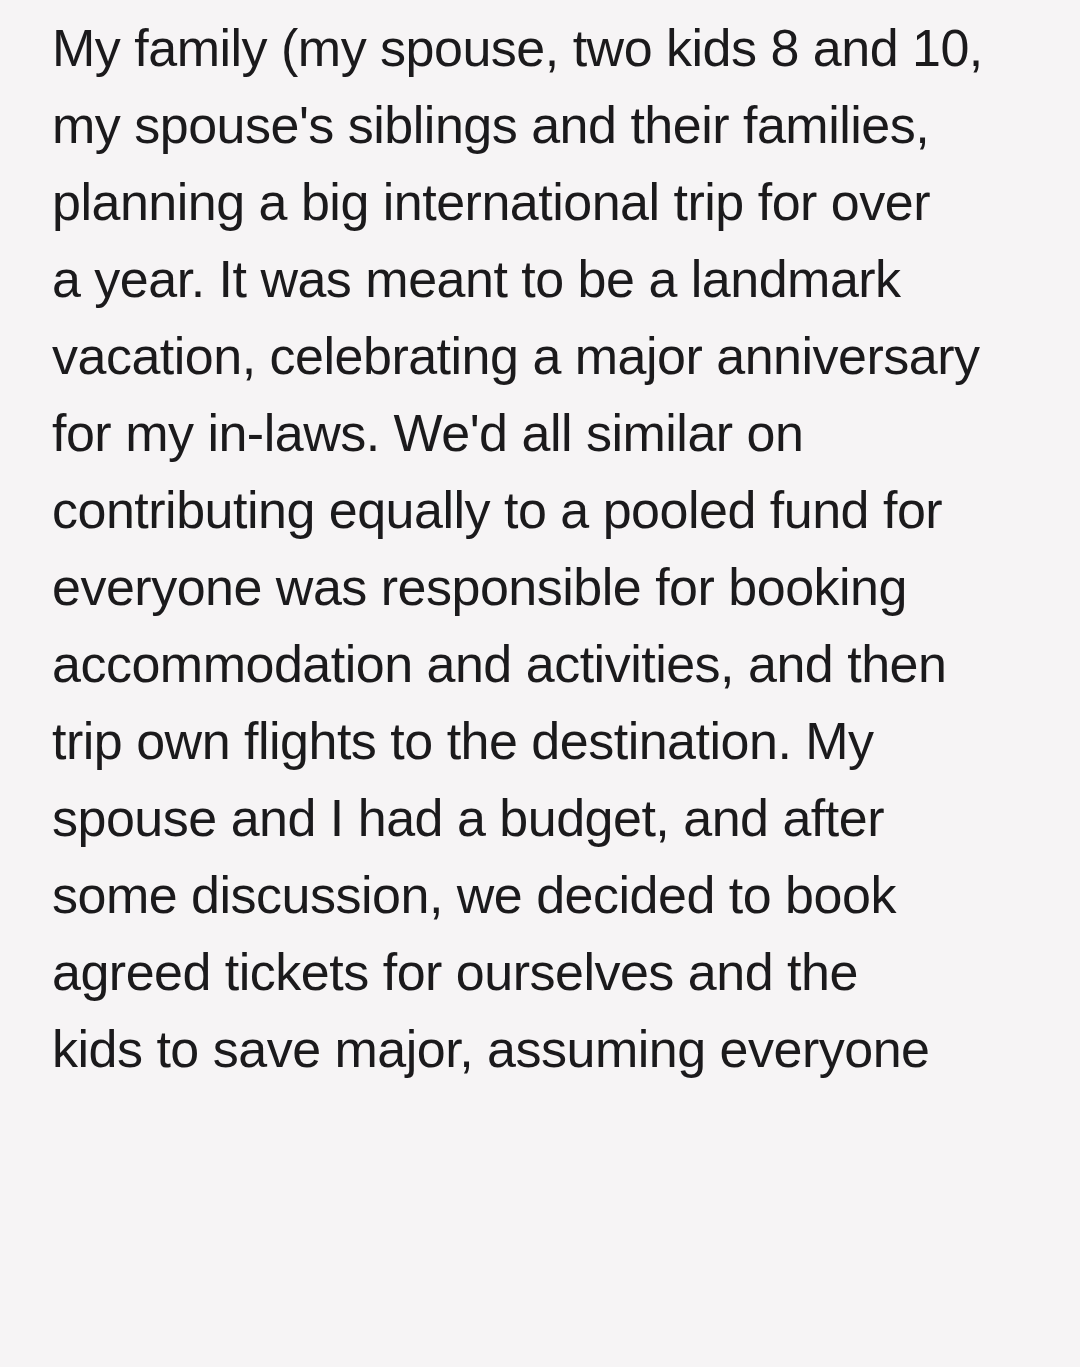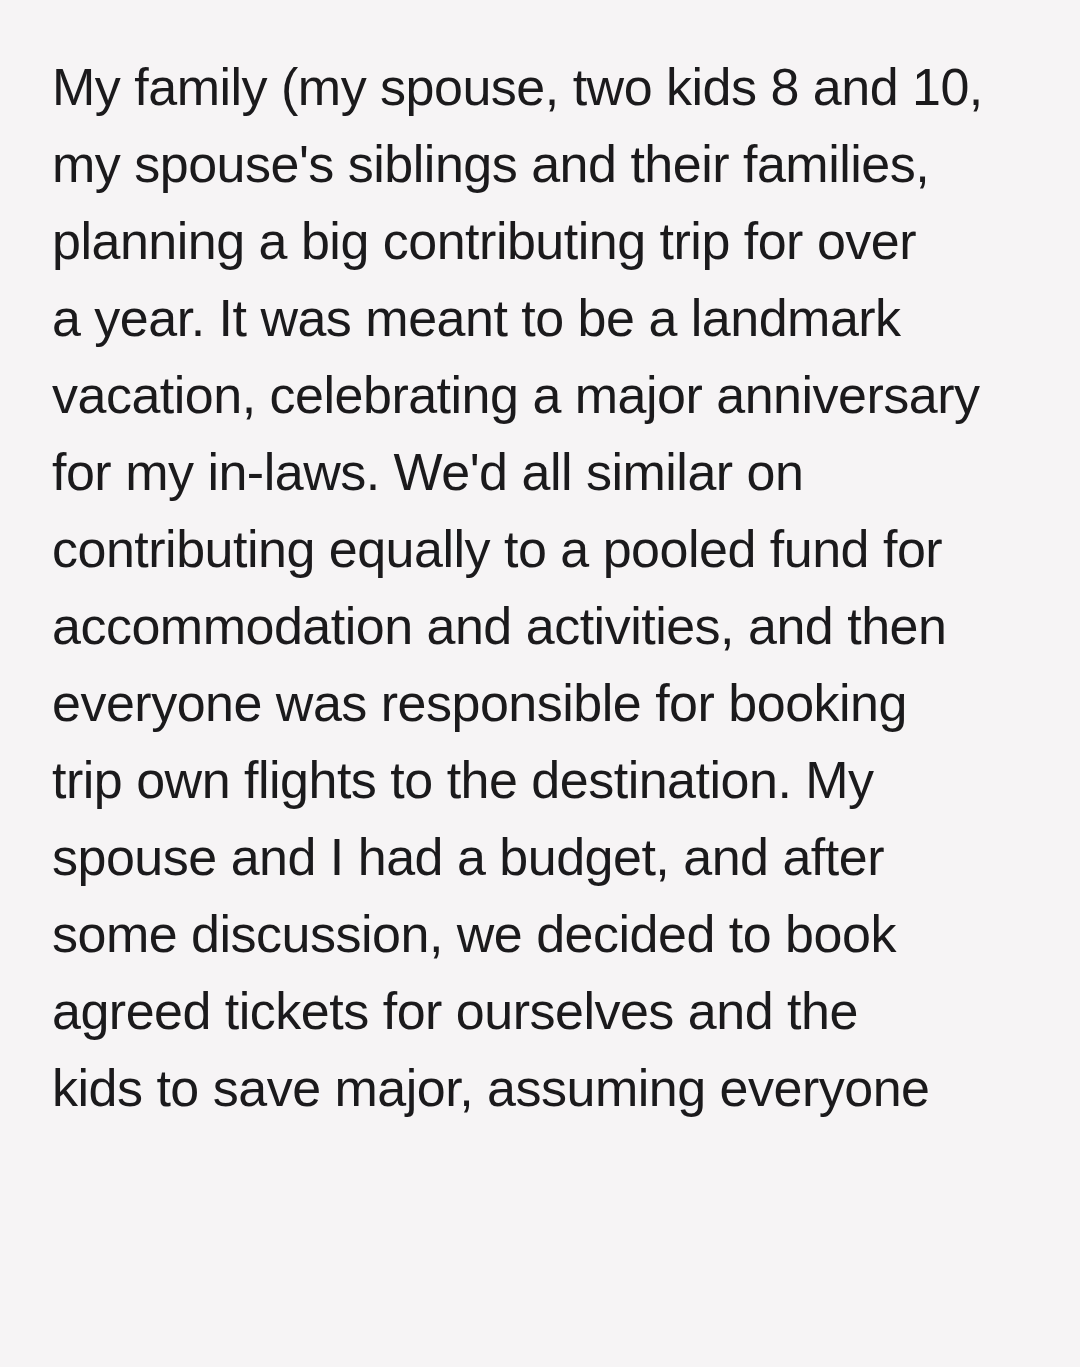--- a/index.html
+++ b/index.html
@@ -14,37 +14,36 @@
   }
   .post-body {
     box-sizing: border-box;
     padding: 10px 40px 0 52px;
     font-family: "Liberation Sans", "DejaVu Sans", sans-serif;
     font-size: 52px;
     line-height: 77px;
     font-weight: 400;
     letter-spacing: -0.5px;
     color: #1b1a1c;
-    margin-top: 39px;
   }
   .post-line {
     white-space: nowrap;
   }
 </style>
 </head>
 <body>
 
 <div class="post-body">
   <div class="post-line">My family (my spouse, two kids 8 and 10,</div>
   <div class="post-line">my spouse's siblings and their families,</div>
-  <div class="post-line">planning a big contributing trip for over</div>
+  <div class="post-line">planning a big international trip for over</div>
   <div class="post-line">a year. It was meant to be a landmark</div>
   <div class="post-line">vacation, celebrating a major anniversary</div>
   <div class="post-line">for my in-laws. We'd all similar on</div>
   <div class="post-line">contributing equally to a pooled fund for</div>
+  <div class="post-line">everyone was responsible for booking</div>
   <div class="post-line">accommodation and activities, and then</div>
-  <div class="post-line">everyone was responsible for booking</div>
   <div class="post-line">trip own flights to the destination. My</div>
   <div class="post-line">spouse and I had a budget, and after</div>
   <div class="post-line">some discussion, we decided to book</div>
   <div class="post-line">agreed tickets for ourselves and the</div>
   <div class="post-line">kids to save major, assuming everyone</div>
 </div>
 
 </body></html>

